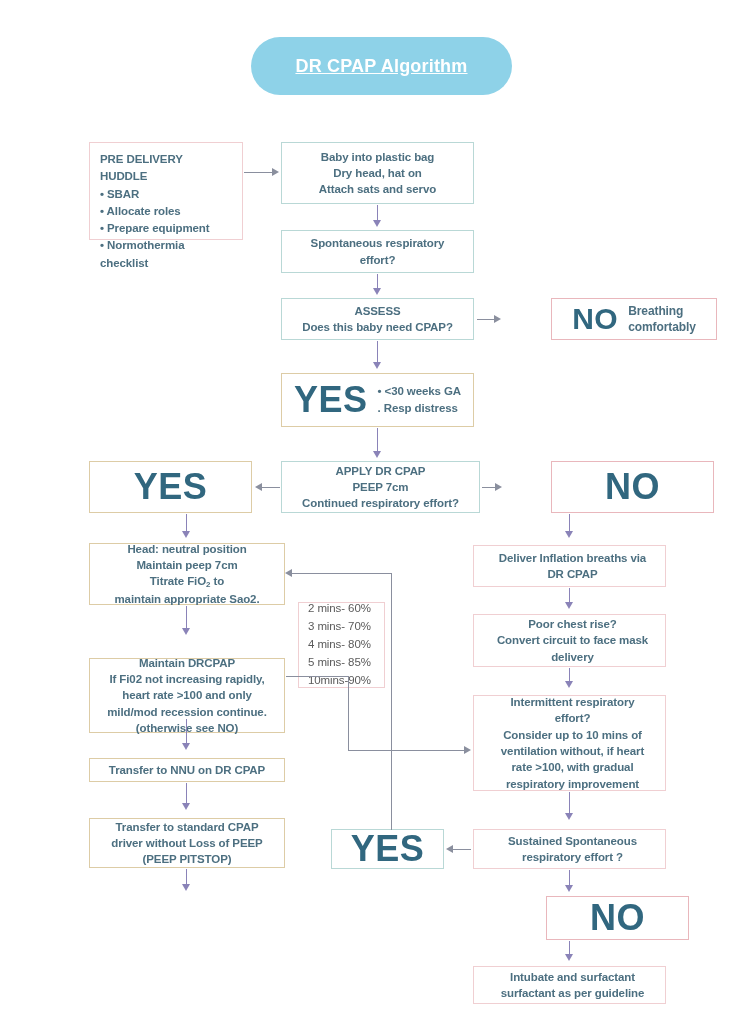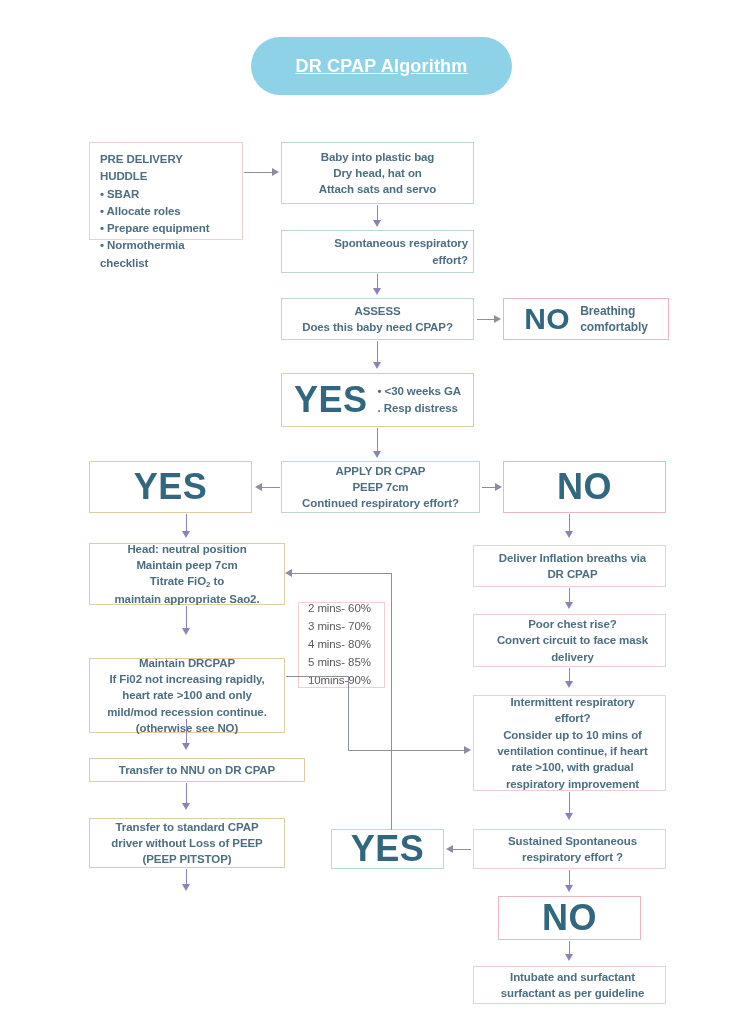--- a/index.html
+++ b/index.html
@@ -25,21 +25,21 @@
     border:1px solid #bcd9d8;
     font-weight:bold;
     font-size:11.5px;
     line-height:1.42;
     color:#4c6f80;
     letter-spacing:-0.1px;
     padding:4px 5px;
   }
   .box.teal{border-color:#b9d8d6;}
   .box.pink{border-color:#f0cfd2;padding-left:11px;}
-  .box.pink2{border-color:#e9b7bc;}
+  .box.pink2{border-color:#e9b7bc;margin-left:48px;}
   .box.tan{border-color:#ddcca6;}
 
   
   #title-pill{
     position:absolute;
     left:251px;top:37px;width:261px;height:58px;
     background:#8ed2e8;
     border-radius:29px;
     display:flex;align-items:center;justify-content:center;
     color:#ffffff;
@@ -135,21 +135,21 @@
     </ul>
     <div class="cont">checklist</div>
   </div>
 
   <div class="box teal" style="left:281px;top:142px;width:193px;height:62px;">
     <div>Baby into plastic bag</div>
     <div>Dry head, hat on</div>
     <div>Attach sats and servo</div>
   </div>
 
-  <div class="box teal" style="left:281px;top:230px;width:193px;height:43px;align-items:flex-end;">
+  <div class="box teal" style="left:281px;top:230px;width:193px;height:43px;">
     <div>Spontaneous respiratory</div>
     <div>effort?</div>
   </div>
 
   <div class="box teal" style="left:281px;top:298px;width:193px;height:42px;">
     <div>ASSESS</div>
     <div>Does this baby need CPAP?</div>
   </div>
 
   <div class="box pink2 row-flex" style="left:503px;top:298px;width:166px;height:42px;">
@@ -200,21 +200,21 @@
   </div>
 
   <div class="box tan" style="left:89px;top:658px;width:196px;height:75px;">
     <div>Maintain DRCPAP</div>
     <div>If Fi02 not increasing rapidly,</div>
     <div>heart rate &gt;100 and only</div>
     <div>mild/mod recession continue.</div>
     <div>(otherwise see NO)</div>
   </div>
 
-  <div class="box tan" style="left:89px;top:758px;width:216px;height:24px;">
+  <div class="box tan" style="left:89px;top:758px;width:196px;height:24px;">
     <div>Transfer to NNU on DR CPAP</div>
   </div>
 
   <div class="box tan" style="left:89px;top:818px;width:196px;height:50px;">
     <div>Transfer to standard CPAP</div>
     <div>driver without Loss of PEEP</div>
     <div>(PEEP PITSTOP)</div>
   </div>
 
 
@@ -226,21 +226,21 @@
   <div class="box pink" style="left:473px;top:614px;width:193px;height:53px;">
     <div>Poor chest rise?</div>
     <div>Convert circuit to face mask</div>
     <div>delivery</div>
   </div>
 
   <div class="box pink" style="left:473px;top:695px;width:193px;height:96px;">
     <div>Intermittent respiratory</div>
     <div>effort?</div>
     <div>Consider up to 10 mins of</div>
-    <div>ventilation continue, if heart</div>
+    <div>ventilation without, if heart</div>
     <div>rate &gt;100, with gradual</div>
     <div>respiratory improvement</div>
   </div>
 
   <div class="box teal" style="left:331px;top:829px;width:113px;height:40px;">
     <span class="word">YES</span>
   </div>
 
   <div class="box pink" style="left:473px;top:829px;width:193px;height:40px;">
     <div>Sustained Spontaneous</div>

